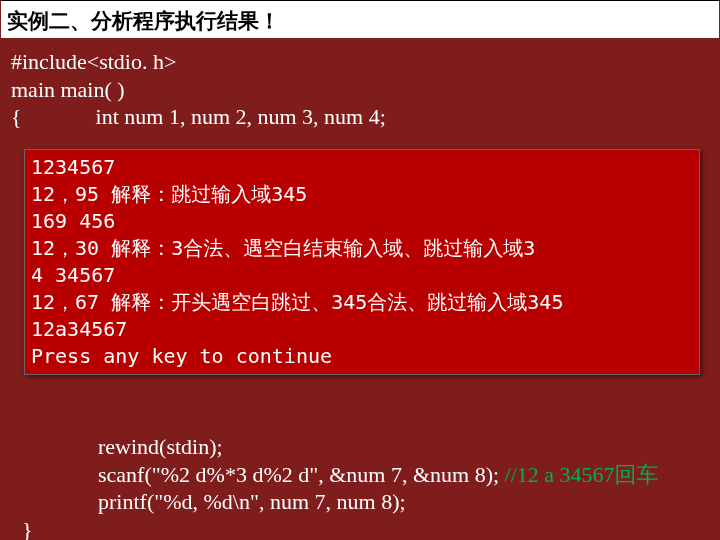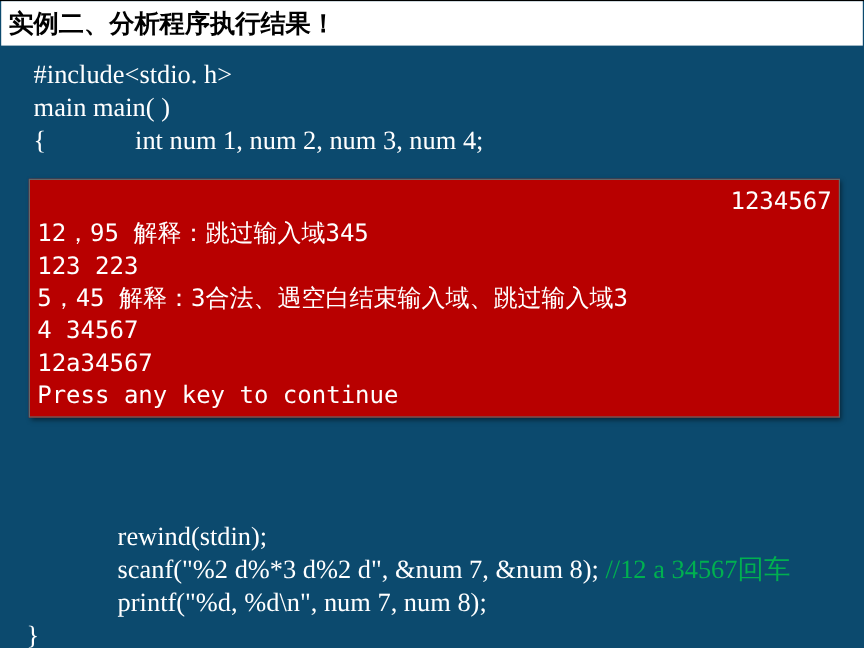--- a/index.html
+++ b/index.html
@@ -8,37 +8,37 @@
     width: 720px;
     height: 540px;
     background: #000;
     font-family: "Microsoft YaHei", "SimSun", sans-serif;
     overflow: hidden;
   }
   .slide {
     position: relative;
     width: 720px;
     height: 540px;
-    background: #0c4a6e;
+    background: #7f1d1d;
     color: #fff;
   }
   .title-bar {
     background: #fff;
     color: #000;
     font-weight: bold;
     font-size: 21px;
     padding: 5px 6px 3px 6px;
     margin: 1px 1px 0 1px;
     line-height: 1.4;
   }
   .code-top {
     color: #fff;
     font-family: "Times New Roman", serif;
     font-size: 22px;
-    padding: 10px 0 0 28px;
+    padding: 10px 0 0 11px;
     line-height: 1.25;
   }
   .code-indent {
     display: inline-block;
     width: 74px;
   }
   .console-box {
     position: absolute;
     left: 24px;
     top: 148px;
@@ -50,21 +50,20 @@
   .console-line {
     color: #fff;
     font-family: "SimSun", "Microsoft YaHei", monospace;
     font-size: 20px;
     line-height: 1.35;
     padding: 0 6px;
     white-space: nowrap;
   }
   .console-line.first {
     padding-top: 4px;
-    text-align: right;
   }
   .console-line.last {
     padding-bottom: 4px;
   }
   .code-bottom {
     position: absolute;
     left: 22px;
     top: 432px;
     font-family: "Times New Roman", serif;
     font-size: 22px;
@@ -86,23 +85,24 @@
     <div>#include&lt;stdio. h&gt;</div>
     <div>main main( )</div>
     <div>
       <span>{</span><span class="code-indent"></span><span>int num 1, num 2, num 3, num 4;</span>
     </div>
   </div>
 
   <div class="console-box">
     <div class="console-line first">1234567</div>
     <div class="console-line">12，95 解释：跳过输入域345</div>
-    <div class="console-line">123 223</div>
-    <div class="console-line">5，45 解释：3合法、遇空白结束输入域、跳过输入域3</div>
+    <div class="console-line">169 456</div>
+    <div class="console-line">12，30 解释：3合法、遇空白结束输入域、跳过输入域3</div>
     <div class="console-line">4 34567</div>
+    <div class="console-line">12，67 解释：开头遇空白跳过、345合法、跳过输入域345</div>
     <div class="console-line">12a34567</div>
     <div class="console-line last">Press any key to continue</div>
   </div>
 
   <div class="code-bottom">
     <div style="padding-left:76px;">rewind(stdin);</div>
     <div style="padding-left:76px;">
       <span>scanf("%2 d%*3 d%2 d", &amp;num 7, &amp;num 8); </span><span class="cmt">//12 a 34567回车</span>
     </div>
     <div style="padding-left:76px;">printf("%d, %d\n", num 7, num 8);</div>

